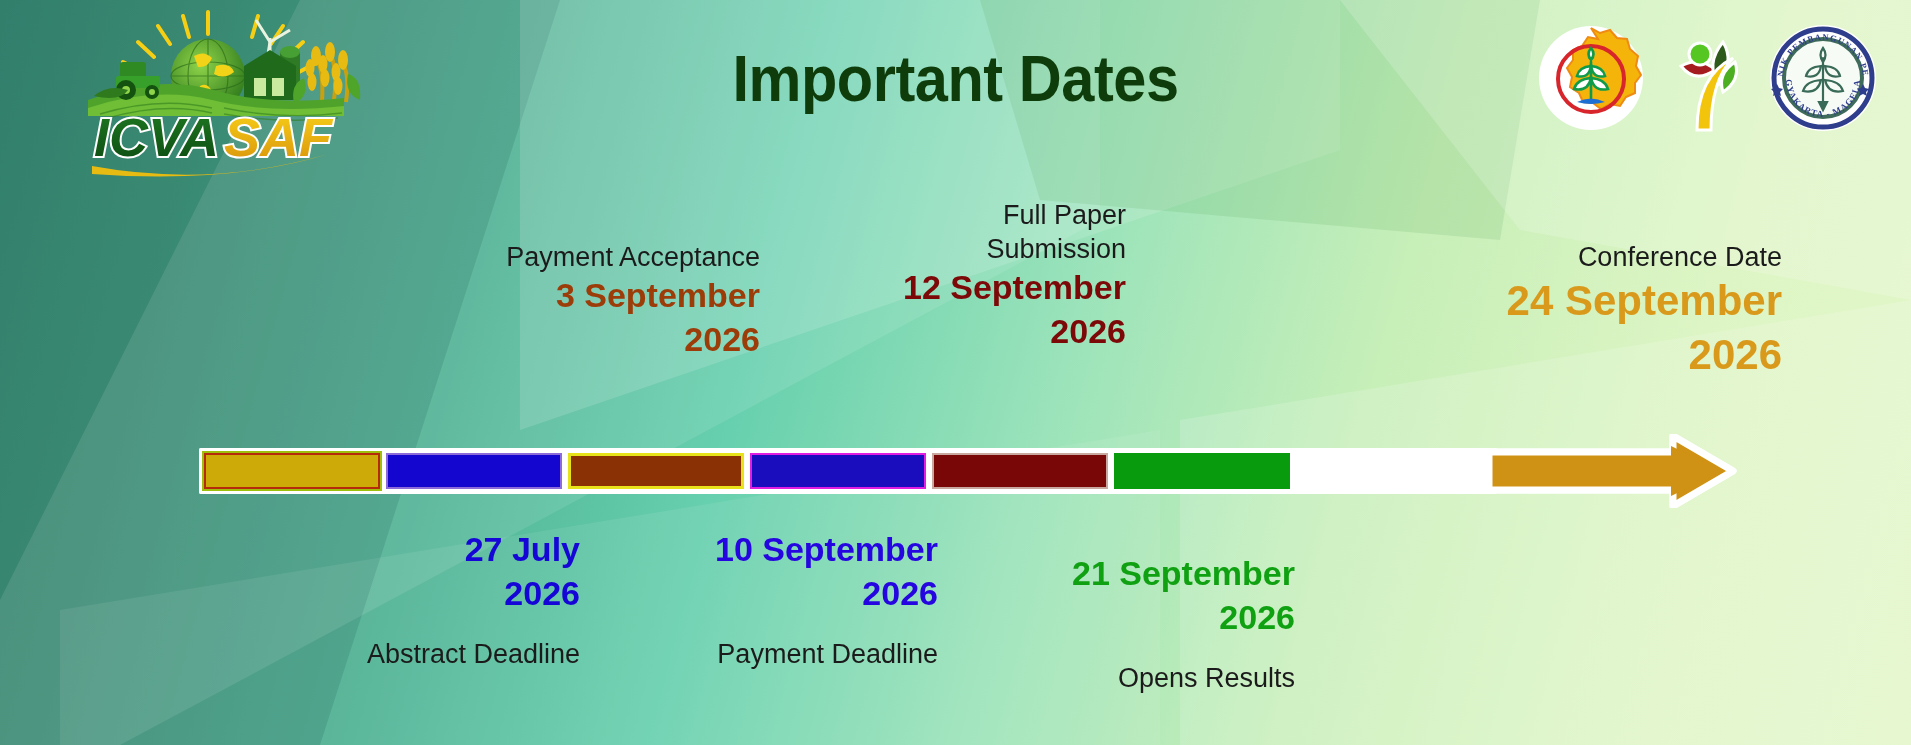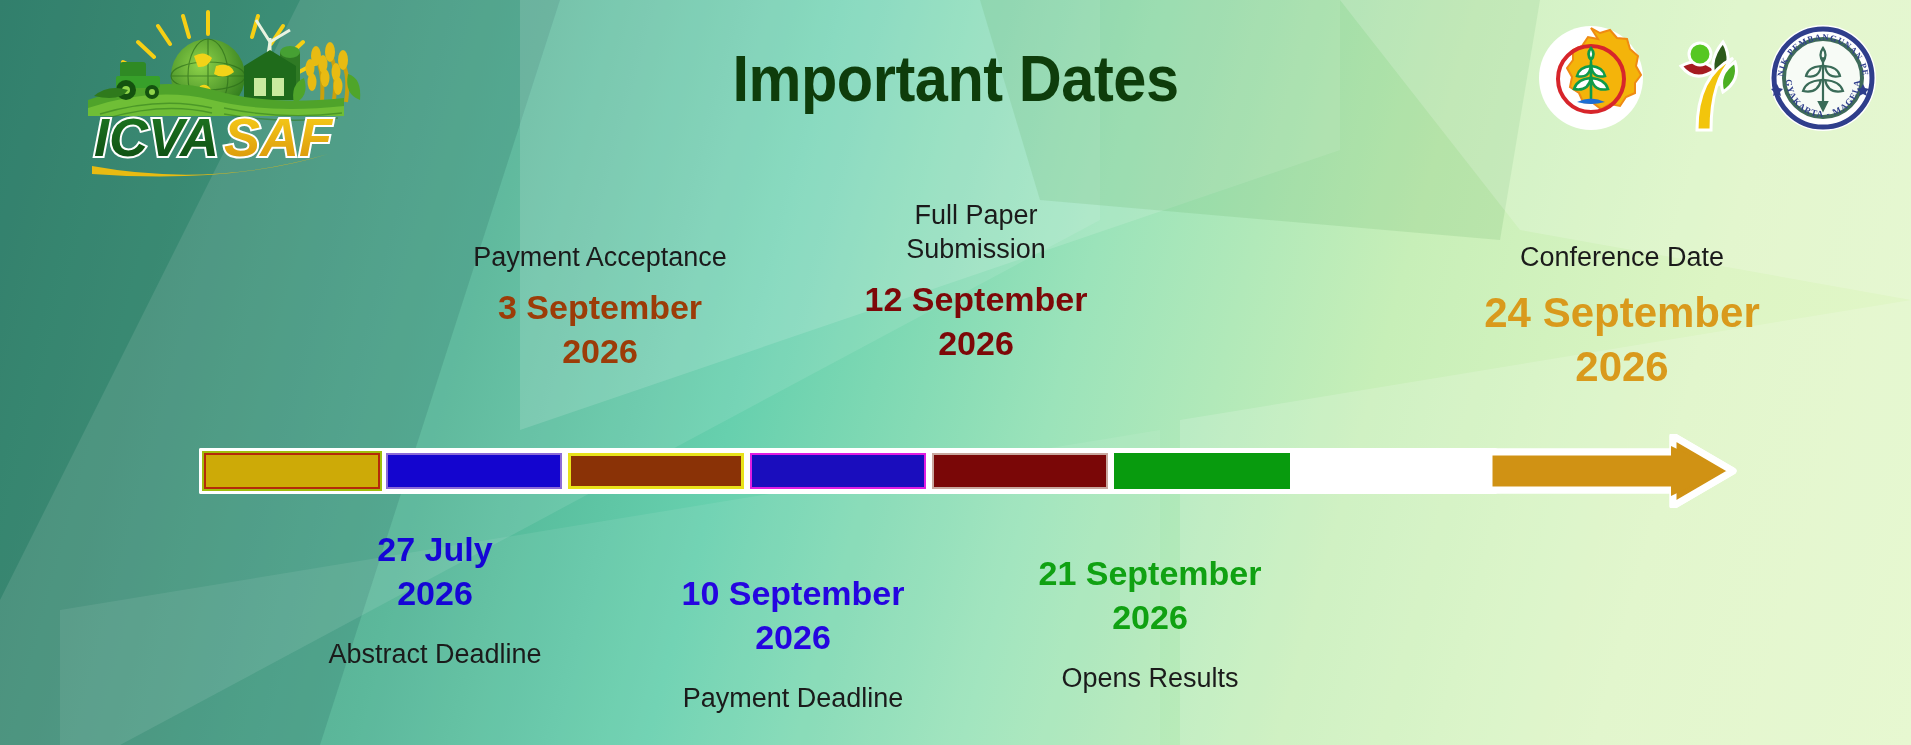--- a/index.html
+++ b/index.html
@@ -41,23 +41,23 @@
     font-family:"Liberation Sans","DejaVu Sans",sans-serif;
   }
 
   
   #right-logos{position:absolute;right:32px;top:22px;display:flex;align-items:center;gap:14px;}
   #right-logos svg{display:block;}
 
   
   #timeline{position:absolute;left:0;top:0;width:1911px;height:745px;}
 
-  .milestone{position:absolute;text-align:center;}
+  .milestone{position:absolute;text-align:right;}
   .ms-label{font-size:27px;color:#1b1b1b;line-height:1.26;white-space:pre-line;}
-  .ms-date{font-size:32px;font-weight:bold;line-height:1.28;margin-top:12px;white-space:pre-line;}
+  .ms-date{font-size:32px;font-weight:bold;line-height:1.28;white-space:pre-line;}
   .bot .ms-date{margin-top:0;}
   .bot .ms-label{margin-top:22px;}
 
   
   #bar-wrap{
     position:absolute;left:199px;top:448px;width:1538px;height:46px;
     filter:drop-shadow(0 0 0 #fff);
   }
   #bar-white{
     position:absolute;left:0;top:0;width:1298px;height:46px;background:#fff;border-radius:2px;
@@ -272,21 +272,21 @@
       </svg>
     </div>
 
     <div class="milestone bot" style="left:290px;top:528px;width:290px;">
       <div class="ms-date" style="color:#1505d6;font-size:34px;">27 July
 2026</div>
       <div class="ms-label">Abstract Deadline</div>
     </div>
 
     <div class="milestone bot" style="left:648px;top:528px;width:290px;">
-      <div class="ms-date" style="color:#2505e0;font-size:34px;margin-top:44px;">10 September
+      <div class="ms-date" style="color:#2505e0;font-size:34px;">10 September
 2026</div>
       <div class="ms-label">Payment Deadline</div>
     </div>
 
     <div class="milestone bot" style="left:1005px;top:528px;width:290px;margin-top:24px;">
       <div class="ms-date" style="color:#10a112;font-size:34px;">21 September
 2026</div>
       <div class="ms-label">Opens Results</div>
     </div>
 

